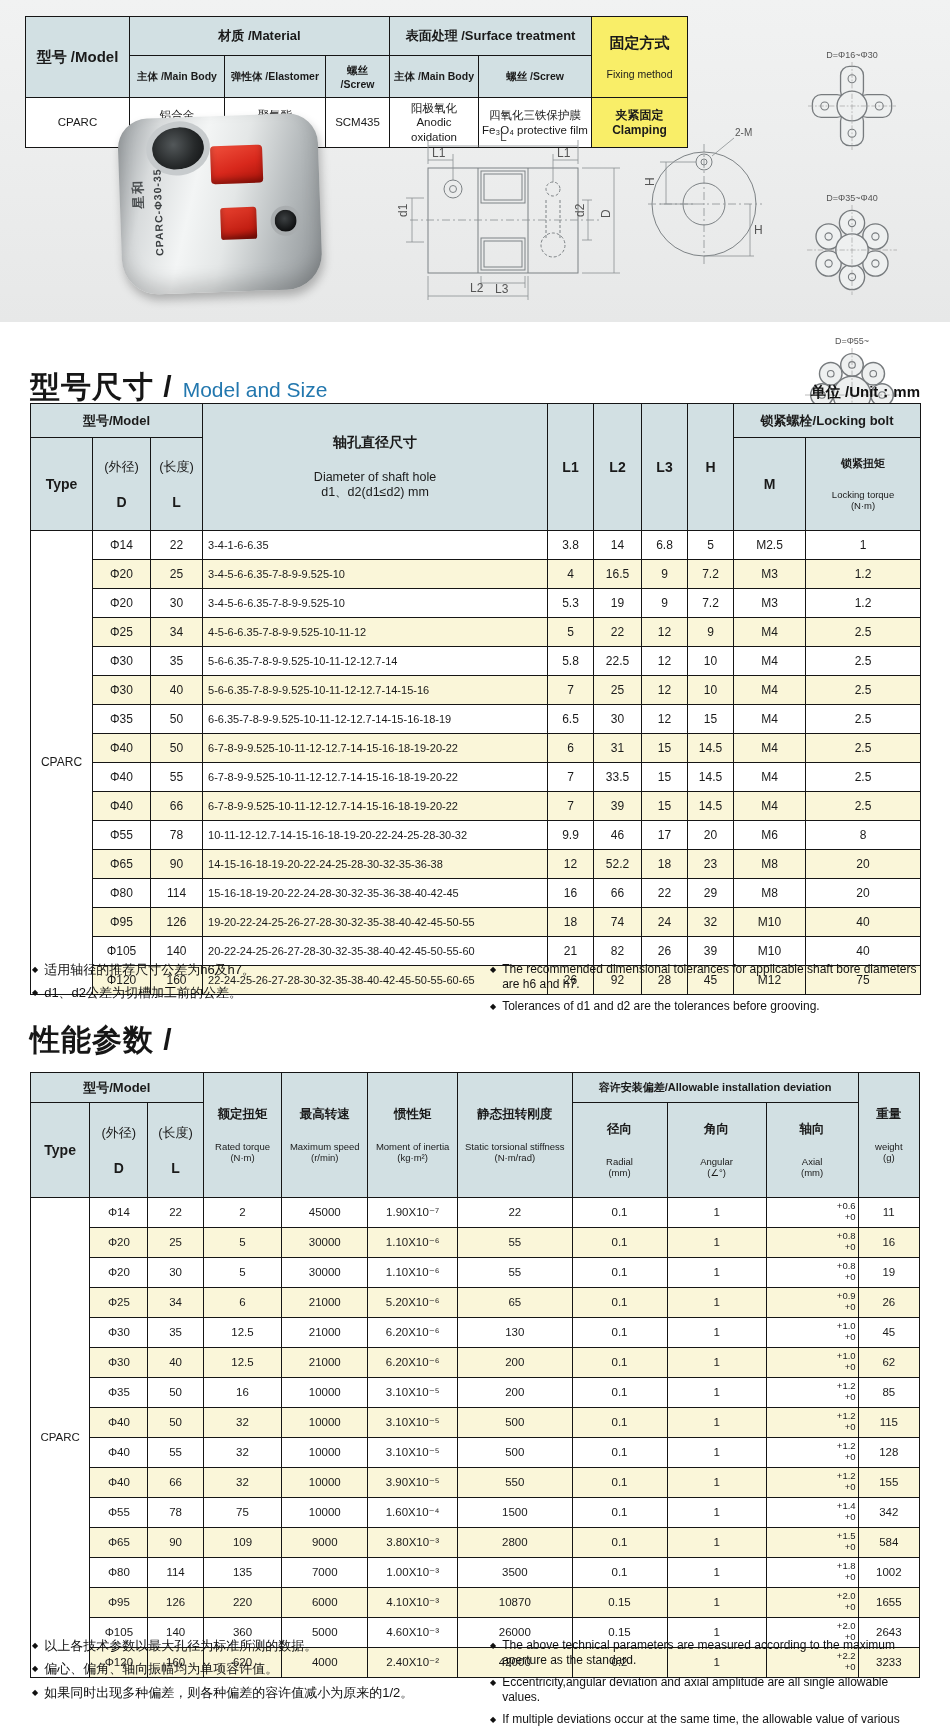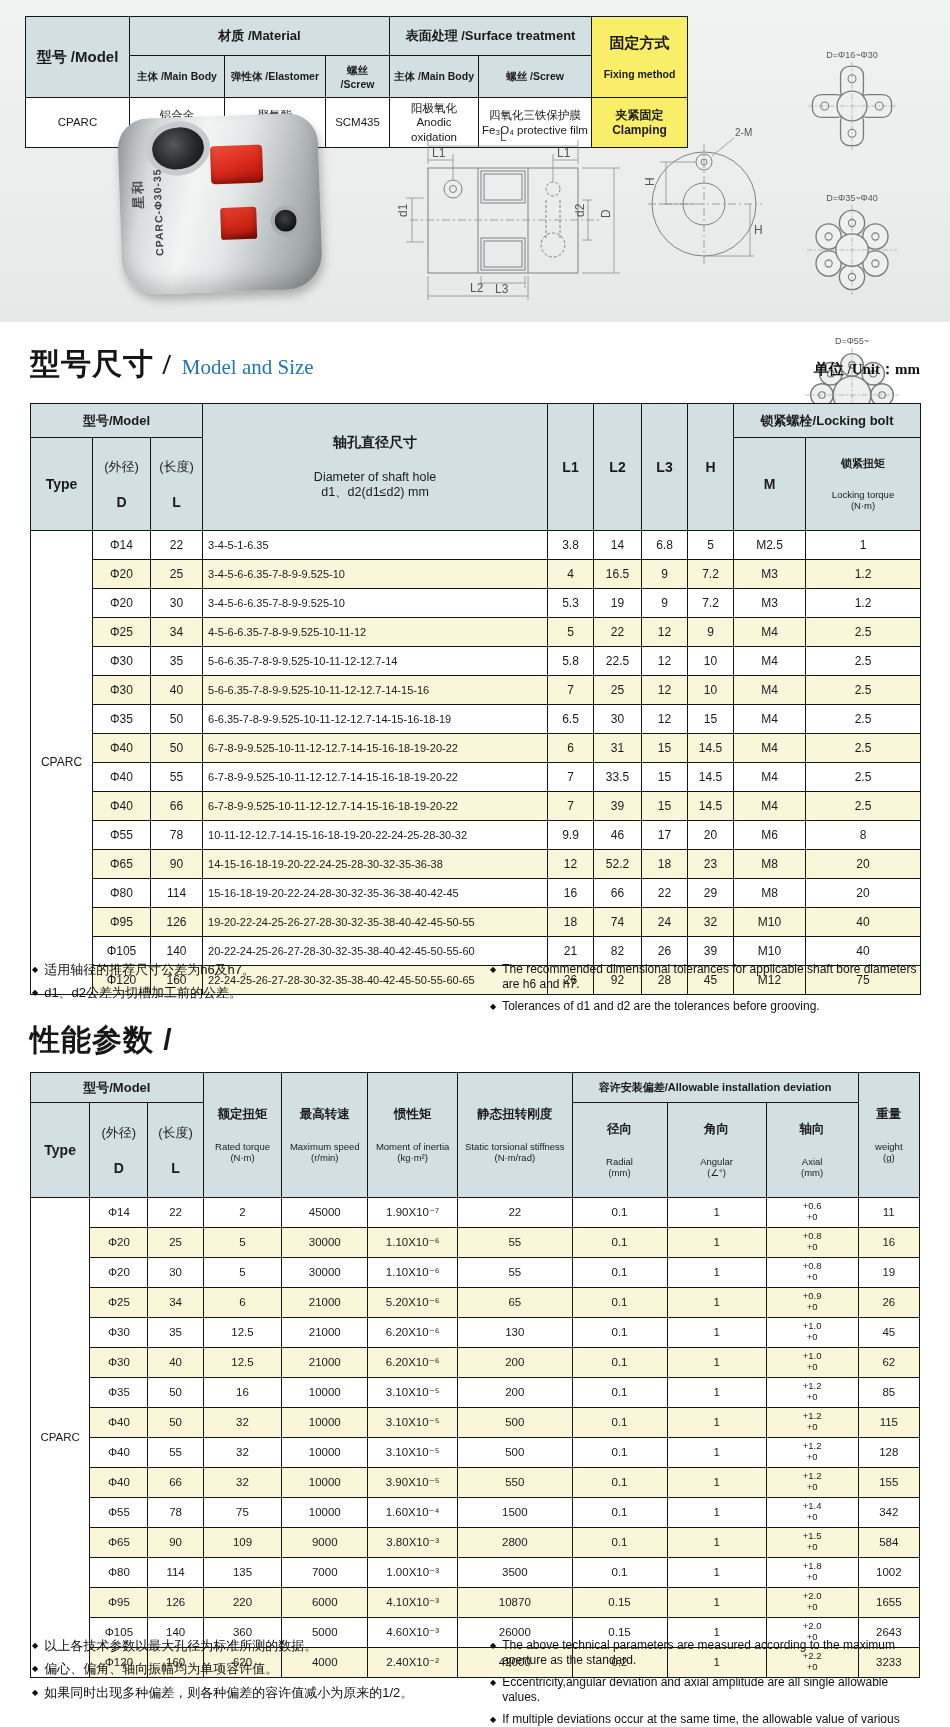--- a/index.html
+++ b/index.html
@@ -14,21 +14,21 @@
   
   .spec-table { position:absolute; top:16px; left:25px; border-collapse:collapse; table-layout:fixed; width:662px; }
   .spec-table th, .spec-table td { border:1.5px solid #151515; text-align:center; vertical-align:middle; white-space:pre-line; padding:2px 3px; }
   .spec-table th { background:#d2e0e3; font-weight:bold; }
   .spec-table .grp { font-size:13px; height:29px; }
   .spec-table .sub { font-size:10.5px; height:27px; font-weight:bold; }
   .spec-table td { background:#fff; font-size:11.5px; height:50px; line-height:1.25; }
   .spec-table .model-h { font-size:15px; }
   .spec-table .yellow { background:#f9ee68 !important; }
   .spec-table .fix-cn { font-size:15px; font-weight:bold; display:block; }
-  .spec-table .fix-en { font-size:10.5px; font-weight:bold; display:block; }
+  .spec-table .fix-en { font-size:10.5px; font-weight:normal; display:block; }
   .spec-table td.yellow { font-weight:bold; font-size:12px; }
 
   
   .photo { position:absolute; top:104px; left:112px; width:228px; height:200px; }
   .coupler-body { position:absolute; top:12px; left:8px; width:200px; height:176px; border-radius:30px 30px 36px 36px;
     background:linear-gradient(105deg,#969b9e 0%,#d8dbdc 18%,#f3f5f5 38%,#e4e7e7 55%,#b4b9bb 78%,#8d9295 100%);
     box-shadow:inset 0 -10px 18px rgba(0,0,0,.18), 2px 6px 10px rgba(0,0,0,.25); transform:rotate(-2deg); }
   .bore { position:absolute; top:4px; left:28px; width:64px; height:54px; border-radius:50%;
     background:radial-gradient(circle at 42% 40%, #53585a 0%, #26292a 55%, #0d0e0f 100%);
     border:6px solid #c7cbcd; transform:rotate(-6deg); }
@@ -76,21 +76,21 @@
   #size-table thead tr:first-child th { height:34px; }
   #size-table thead tr:last-child th { height:46px; }
   #size-table .bore-h .hcn { font-size:14px; }
   #size-table .bore-h .hen { font-size:12.5px; }
   #size-table tbody td { height:29px; font-size:12px; padding:1px 3px; }
   #size-table tbody td.c2 { text-align:left; font-size:11px; padding-left:5px; }
 
   #perf-table thead tr:first-child th { height:30px; }
   #perf-table thead tr:last-child th { height:44px; }
   #perf-table tbody td { height:30px; font-size:11.5px; padding:1px 2px; }
-  #perf-table tbody td.c8 { font-size:9.5px; line-height:1.15; }
+  #perf-table tbody td.c8 { font-size:9.5px; line-height:1.15;text-align:right; }
 
   
   .notes { position:absolute; left:30px; width:890px; display:flex; gap:26px; }
   .notes-col { flex:1; }
   .note { display:flex; margin-bottom:7px; line-height:1.25; }
   .note .bullet { font-size:8px; margin:3px 6px 0 2px; color:#111; }
   .notes-cn .note-text { font-size:13px; color:#111; }
   .notes-en .note-text { font-size:12px; color:#111; }
 </style>
 </head>
@@ -303,21 +303,21 @@
           </g>
           <g stroke="#999" stroke-width="0.7" stroke-dasharray="6,2,2,2">
             <line x1="0" y1="50" x2="100" y2="50"></line>
               <line x1="50" y1="0" x2="50" y2="100"></line>
           </g>
         </svg>
       </div>
     </div>
   </div>
 
-  <div class="section-title" style="top:344px;font-family:Liberation Serif, serif;">
+  <div class="section-title" style="top:367px;">
     <span class="t-cn">型号尺寸 /</span>
     <span class="t-en">Model and Size</span>
     <span class="t-unit">单位 /Unit：mm</span>
   </div>
 
   <table id="size-table" class="data-table" style="top:403px;">
     <colgroup>
       <col style="width:62px">
         <col style="width:58px">
         <col style="width:52px">
@@ -359,21 +359,21 @@
           <div class="hen">Locking torque
 (N·m)</div>
         </th>
       </tr>
     </thead>
     <tbody>
         <tr>
           <td rowspan="16" class="type-cell">CPARC</td>
           <td class="c0">Φ14</td>
           <td class="c1">22</td>
-          <td class="c2">3-4-5-1-6.35</td>
+          <td class="c2">3-4-1-6-6.35</td>
           <td class="c3">3.8</td>
           <td class="c4">14</td>
           <td class="c5">6.8</td>
           <td class="c6">5</td>
           <td class="c7">M2.5</td>
           <td class="c8">1</td>
         </tr>
         <tr class="alt">
           <td class="c0">Φ20</td>
           <td class="c1">25</td>

